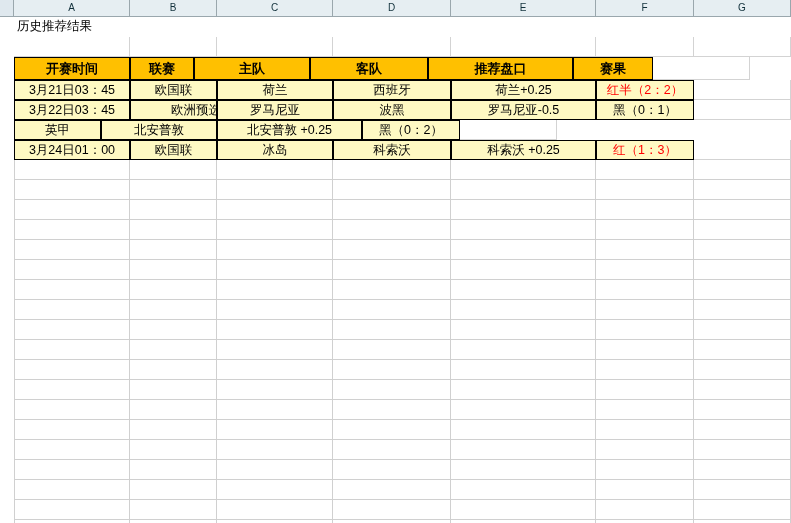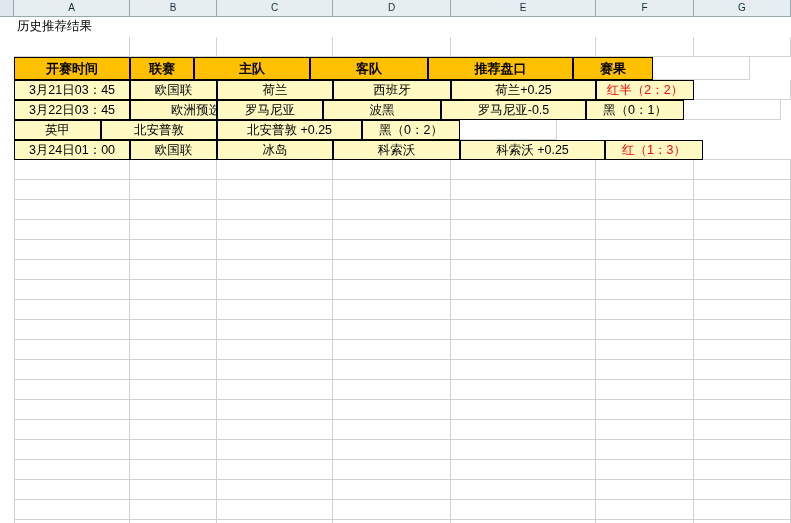--- a/index.html
+++ b/index.html
@@ -206,38 +206,38 @@
           <div class="cell data-cell" style="width: 87px;">欧国联</div>
           <div class="cell data-cell" style="width: 116px;">荷兰</div>
           <div class="cell data-cell" style="width: 118px;">西班牙</div>
           <div class="cell data-cell" style="width: 145px;">荷兰+0.25</div>
           <div class="cell data-cell" style="width: 98px; color: rgb(255, 0, 0);">红半（2：2）</div>
           <div class="cell " style="width: 97px;"></div>
         </div>
         <div class="grid-row">
           <div class="cell data-cell" style="width: 116px;">3月22日03：45</div>
           <div class="cell data-cell" style="width: 87px; padding-left: 40px;">欧洲预选</div>
-          <div class="cell data-cell" style="width: 106px;">罗马尼亚</div>
+          <div class="cell data-cell" style="width: 116px;">罗马尼亚</div>
           <div class="cell data-cell" style="width: 118px;">波黑</div>
           <div class="cell data-cell" style="width: 145px;">罗马尼亚-0.5</div>
           <div class="cell data-cell" style="width: 98px; color: rgb(0, 0, 0);">黑（0：1）</div>
           <div class="cell " style="width: 97px;"></div>
         </div>
         <div class="grid-row">
           <div class="cell data-cell" style="width: 87px;">英甲</div>
           <div class="cell data-cell" style="width: 116px;">北安普敦</div>
           <div class="cell data-cell" style="width: 145px;">北安普敦 +0.25</div>
           <div class="cell data-cell" style="width: 98px; color: rgb(0, 0, 0);">黑（0：2）</div>
           <div class="cell " style="width: 97px;"></div>
         </div>
         <div class="grid-row">
           <div class="cell data-cell" style="width: 116px;">3月24日01：00</div>
           <div class="cell data-cell" style="width: 87px;">欧国联</div>
           <div class="cell data-cell" style="width: 116px;">冰岛</div>
-          <div class="cell data-cell" style="width: 127px;">科索沃</div>
+          <div class="cell data-cell" style="width: 118px;">科索沃</div>
           <div class="cell data-cell" style="width: 145px;">科索沃 +0.25</div>
           <div class="cell data-cell" style="width: 98px; color: rgb(255, 0, 0);">红（1：3）</div>
           <div class="cell " style="width: 97px;"></div>
         </div>
         <div class="grid-row">
           <div class="cell blank-cell outer-left-border" style="width: 116px;"></div>
           <div class="cell blank-cell" style="width: 87px;"></div>
           <div class="cell blank-cell" style="width: 116px;"></div>
           <div class="cell blank-cell" style="width: 118px;"></div>
           <div class="cell blank-cell" style="width: 145px;"></div>

